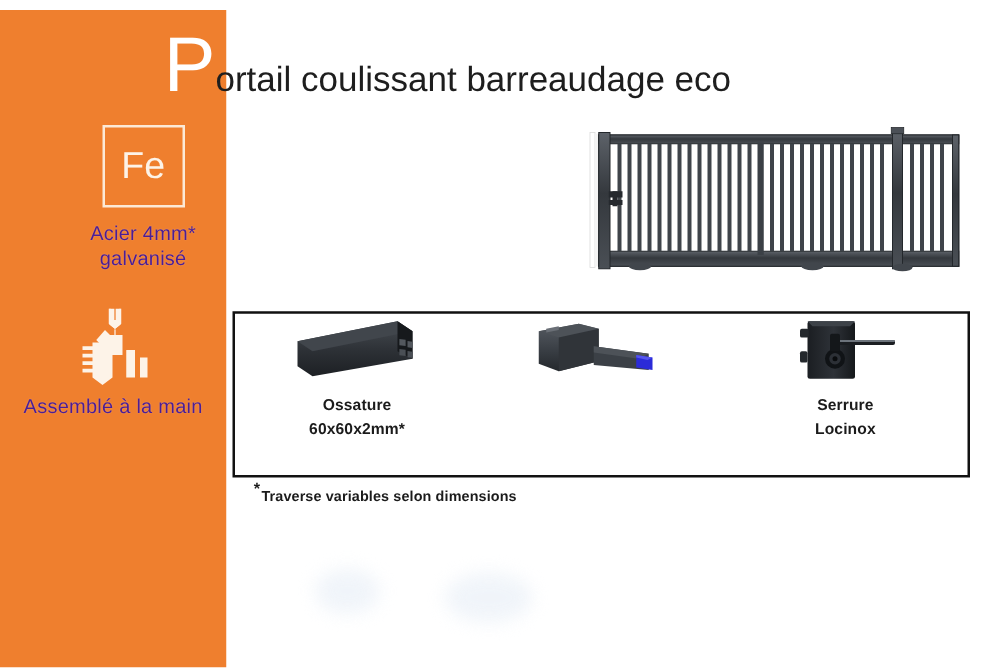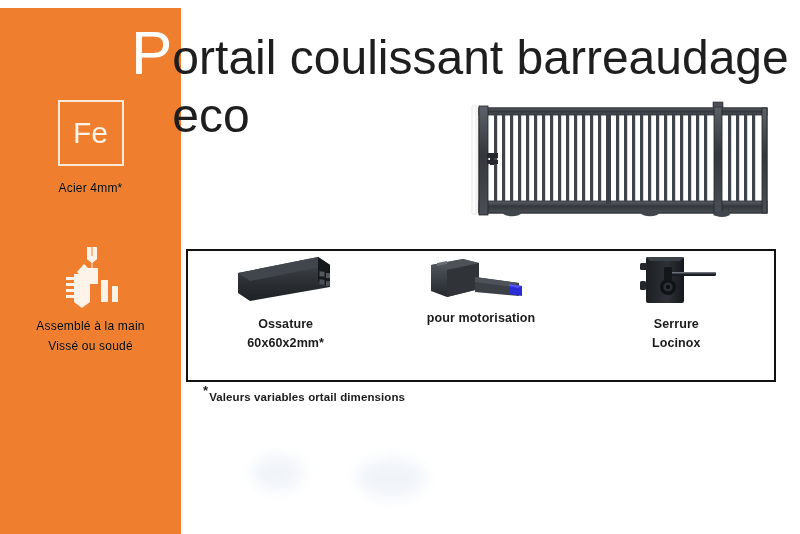--- a/index.html
+++ b/index.html
@@ -2,34 +2,34 @@
 <html><head>
 <meta charset="utf-8">
 <style>
   html,body{margin:0;padding:0;background:#ffffff;}
   body{width:800px;height:534px;overflow:hidden;font-family:"Liberation Sans",sans-serif;}
   #page{position:relative;width:800px;height:534px;background:#ffffff;}
 
   
   .sidebar{position:absolute;left:0;top:8px;width:181px;height:526px;background:#ef7f2e;}
   .side-block{position:absolute;left:0;width:181px;text-align:center;color:#fdf2e6;}
-  .side-label{font-size:12px;line-height:20px;letter-spacing:.2px;color:#000000;
+  .side-label{font-size:16px;line-height:20px;letter-spacing:.2px;color:#4c1d95;
               text-shadow:0 0 1px rgba(255,255,255,.35);}
 
   
   .fe-box{width:62px;height:62px;border:2.5px solid #fce9d5;margin:0 auto 12px auto;
           display:flex;align-items:center;justify-content:center;}
   .fe-text{font-size:30px;color:#fdf3e8;line-height:1;font-family:"Liberation Sans",sans-serif;}
 
   .icon-wrap{margin:0 auto 8px auto;display:flex;align-items:center;justify-content:center;}
 
   
   .title{position:absolute;left:131px;top:24px;height:64px;display:flex;align-items:baseline;}
   .title .cap{font-size:62px;line-height:58px;color:#ffffff;font-family:"Liberation Sans",sans-serif;font-weight:400;}
-  .title .rest{font-size:48px;line-height:58px;color:#1e1e1e;font-family:"Liberation Sans",sans-serif;font-weight:400;}
+  .title .rest{font-size:28px;line-height:58px;color:#1e1e1e;font-family:"Liberation Sans",sans-serif;font-weight:400;}
 
   
   .gate{position:absolute;left:470px;top:98px;}
 
   
   .featbox{position:absolute;left:186px;top:249px;width:590px;height:133px;
            border:2px solid #111;background:#fff;box-sizing:border-box;display:flex;}
   .feat{flex:1;display:flex;flex-direction:column;align-items:center;justify-content:flex-start;
         padding-top:0;box-sizing:border-box;}
   .feat .art{height:58px;display:flex;align-items:center;justify-content:center;}
@@ -44,25 +44,26 @@
   
   .ghost{position:absolute;border-radius:50%;background:#eef3f9;filter:blur(7px);opacity:.85;}
 </style>
 </head>
 <body>
 
 <div id="page">
 
   <div class="sidebar">
 
-    <div class="side-block" style="top:92px;">
+    <div class="side-block" style="top:92px;margin-left:24px;">
       <div class="fe-box">
         <span class="fe-text">Fe</span>
       </div>
       <div class="side-label">Acier 4mm*</div>
+      <div class="side-label">galvanisé</div>
     </div>
 
     <div class="side-block" style="top:236px;">
       <div class="icon-wrap">
         <svg width="74" height="64" viewBox="0 0 74 64" aria-hidden="true">
           <g fill="#fdf3e8">
 
             <path d="M23 3 L23 15 L28 19 L28 24 L22 24 L22 40 L33 40 L33 24 L27.5 24 L27.5 19.5
                      L32.5 15.5 L32.5 3 L28.5 3 L28.5 12 L24.5 12 L24.5 3 Z" transform="translate(10,0)"></path>
             <path d="M45 3 L45 15 L40 19 L40 24 L46 24 L46 40 L35 40 L35 24 L40.5 24 L40.5 19.5
@@ -75,21 +76,20 @@
             <rect x="12" y="39" width="9" height="3"></rect>
             <rect x="12" y="45" width="9" height="3"></rect>
             <rect x="12" y="51" width="9" height="3"></rect>
 
             <rect x="47" y="36" width="7" height="22"></rect>
             <rect x="58" y="42" width="6" height="16"></rect>
           </g>
         </svg>
       </div>
       <div class="side-label">Assemblé à la main</div>
-      <div class="side-label">Vissé ou soudé</div>
     </div>
 
   </div>
 
   <div class="title">
     <span class="cap">P</span>
     <span class="rest">ortail coulissant barreaudage eco</span>
   </div>
 
   <div class="gate">
@@ -217,21 +217,20 @@
 
           <path d="M14,12 L24,10 L24,13 L14,15 Z" fill="#6a6f76"></path>
 
           <path d="M52,26 L96,32 L96,45 L52,41 Z" fill="#3b4046"></path>
           <path d="M52,26 L96,32 L88,36 L52,31 Z" fill="#4d5258"></path>
 
           <path d="M86,33 L99,35 L99,45 L86,43 Z" fill="#2b2bd8"></path>
           <path d="M86,33 L99,35 L95,37 L86,35 Z" fill="#5555ee"></path>
         </svg>
       </div>
-      <div class="cap2">pour motorisation</div>
     </div>
 
     <div class="feat">
       <div class="art">
         <svg width="92" height="58" viewBox="0 0 92 58" aria-hidden="true">
           <defs>
             <linearGradient id="pg3" x1="0" y1="0" x2="1" y2="0">
               <stop offset="0%" stop-color="#1b1e22"></stop>
                 <stop offset="55%" stop-color="#2e3238"></stop>
               <stop offset="100%" stop-color="#15181b"></stop>
@@ -252,19 +251,19 @@
           <rect x="36" y="21" width="50" height="1.6" rx="0.8" fill="#6c737b"></rect>
           <rect x="34" y="16" width="8" height="14" rx="1.5" fill="#14171a"></rect>
         </svg>
       </div>
       <div class="cap1">Serrure</div>
       <div class="cap2">Locinox</div>
     </div>
   </div>
 
   <div class="footnote">
-    <span class="star">*</span><span>Valeurs variables ortail dimensions</span>
+    <span class="star">*</span><span>Traverse variables selon dimensions</span>
   </div>
 
   <div class="ghost" style="left:252px;top:455px;width:52px;height:36px;"></div>
   <div class="ghost" style="left:356px;top:458px;width:70px;height:40px;"></div>
 
 </div>
 
 </body></html>

